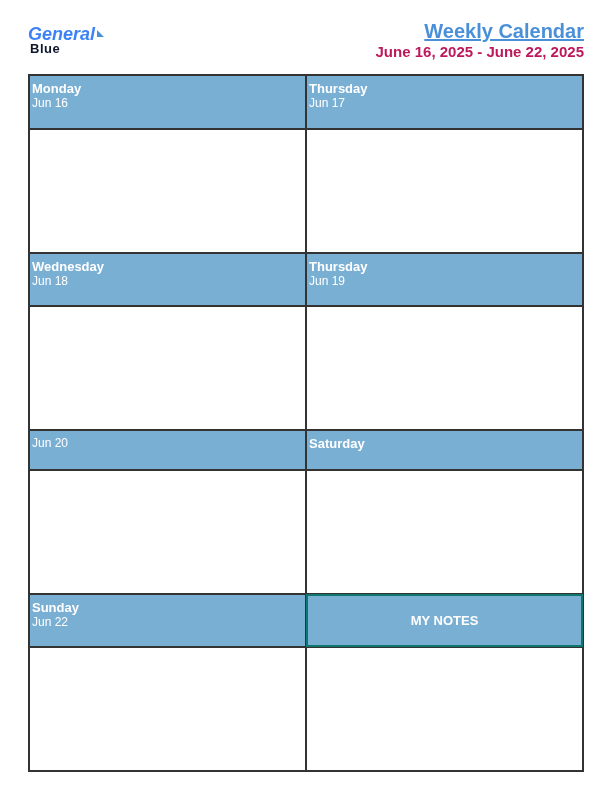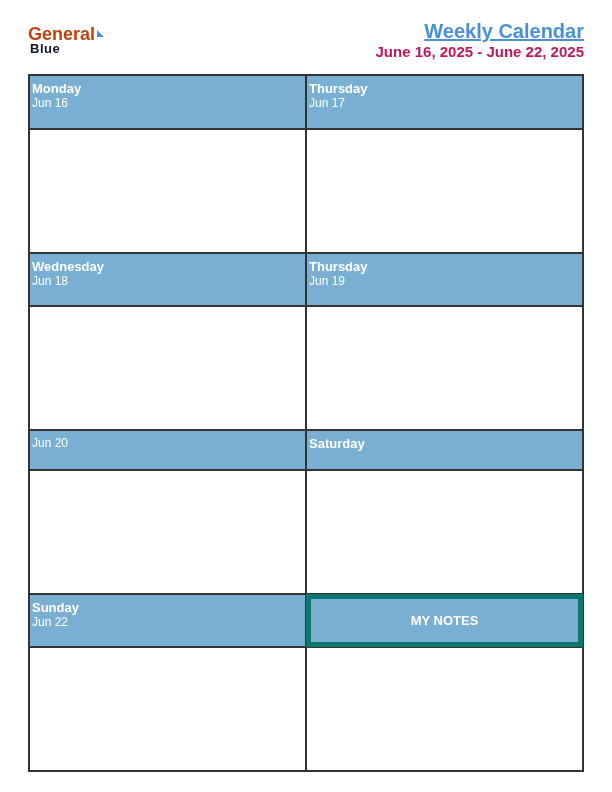--- a/index.html
+++ b/index.html
@@ -38,21 +38,22 @@
     }
 
     .logo-general {
       font-size: 18px;
       font-weight: bold;
       color: #333;
       line-height: 1;
     }
 
     .logo-general span {
-      color: #c2410c;
+      color: #3b82f6;
+      font-style: italic;
     }
 
     .logo-blue {
       font-size: 13px;
       color: #0f172a;
       font-weight: bold;
       letter-spacing: 0.5px;
       margin-top: -2px;
       padding-left: 2px;
     }
@@ -115,21 +116,21 @@
     }
 
     .day-body {
       border: 1px solid #333;
       background: #fff;
       min-height: 110px;
     }
 
     .notes-header {
       background-color: #7aafd4;
-      border: 5px solid #0f766e;
+      border: 2px solid #0f766e;
       text-align: center;
       padding: 5px 2px 4px 2px;
       display: flex;
       align-items: center;
       justify-content: center;
     }
 
     .notes-header .day-name {
       font-size: 13px;
       font-weight: bold;

